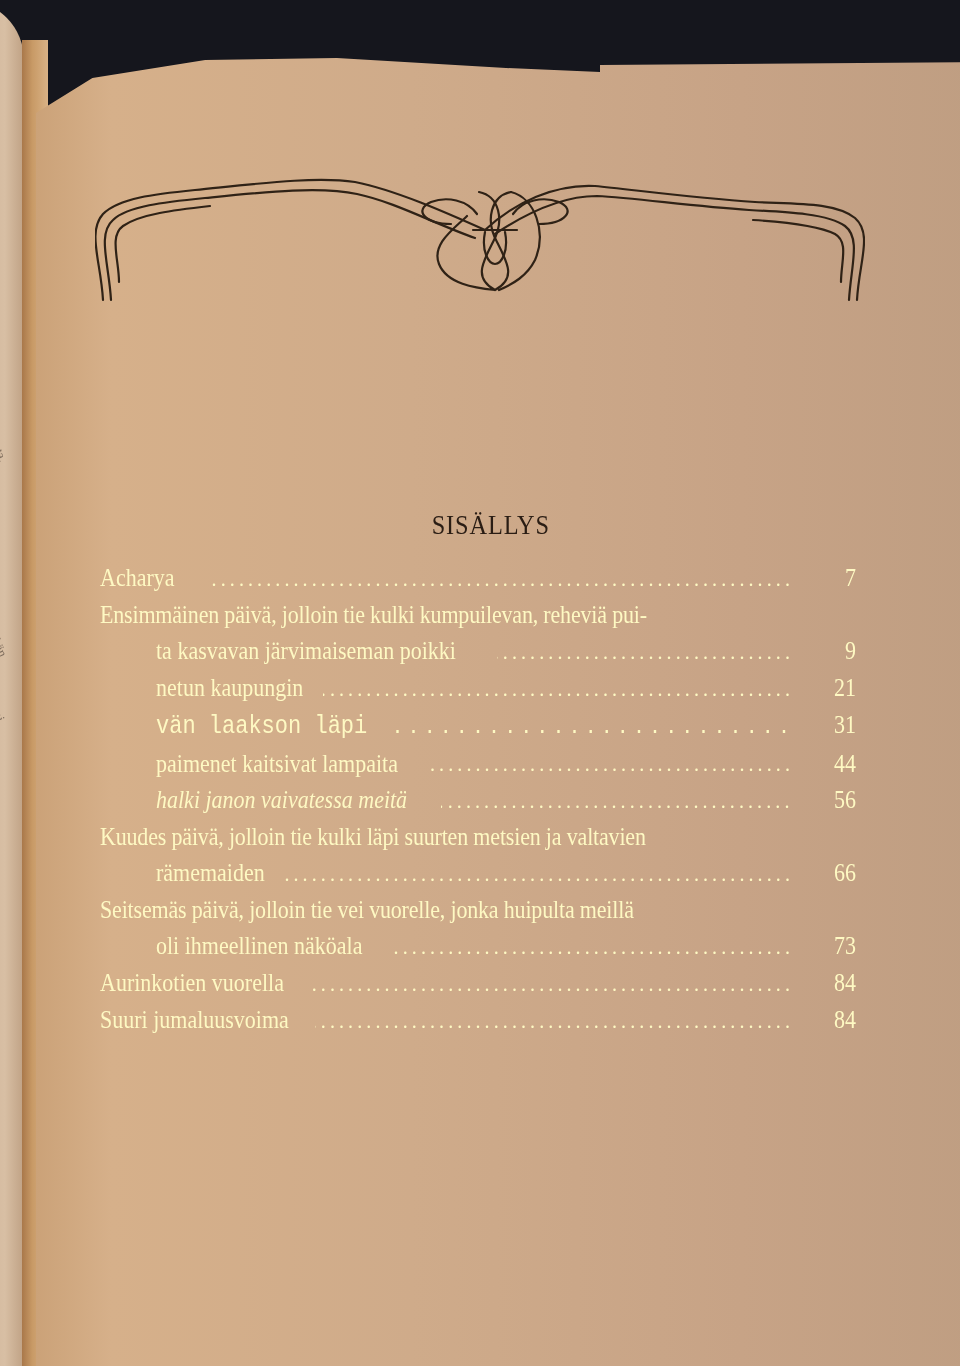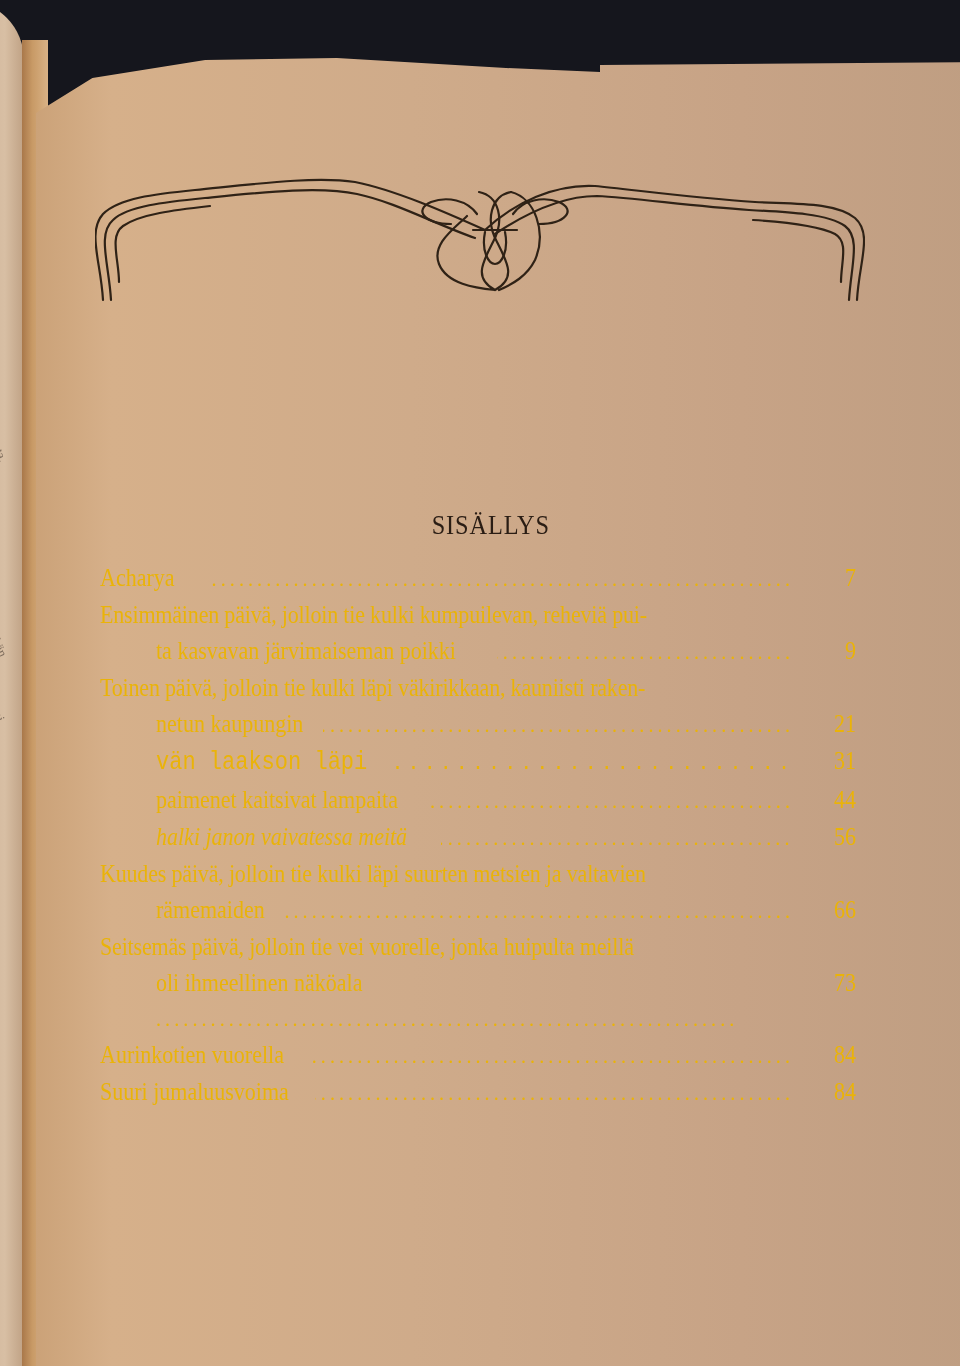--- a/index.html
+++ b/index.html
@@ -69,21 +69,21 @@
       box-sizing: border-box;
       font-size: 27px;
       letter-spacing: 1px;
       color: #2a1d14;
       transform: scaleX(0.9);
     }
     .toc {
       position: absolute;
       left: 100px; top: 560px;
       width: 760px;
-      color: #eab308;
+      color: #fef9c3;
       font-size: 25px;
     }
     .entry {
       position: relative;
       line-height: 36px;
     }
     .line {
       display: flex;
       align-items: baseline;
       height: 36px;
@@ -196,23 +196,20 @@
         <span class="text">ta kasvavan järvimaiseman poikki</span>
         <span class="leaders-wrap">
             <span class="dots">................................................................</span>
           </span>
       </div>
       <span class="page-num">9</span>
     </div>
   </div>
 
   <div class="entry">
-    <div class="line first">
-        <span class="text">Toinen päivä, jolloin tie kulki läpi väkirikkaan, kauniisti raken-</span>
-      </div>
     <div class="cont-row">
       <div class="body-part" style="padding-left:56px; box-sizing:border-box;">
         <span class="text">netun kaupungin</span>
         <span class="leaders-wrap">
             <span class="dots">................................................................</span>
           </span>
       </div>
       <span class="page-num">21</span>
     </div>
   </div>
@@ -224,21 +221,21 @@
         <span class="leaders-wrap">
             <span class="dots">................................................................</span>
           </span>
       </div>
       <span class="page-num">31</span>
     </div>
   </div>
 
   <div class="entry">
     <div class="cont-row">
-      <div class="body-part" style="padding-left:56px; box-sizing:border-box;">
+      <div class="body-part" style="padding-left:56px; box-sizing:border-box;align-items:center;">
         <span class="text">paimenet kaitsivat lampaita</span>
         <span class="leaders-wrap">
             <span class="dots">................................................................</span>
           </span>
       </div>
       <span class="page-num">44</span>
     </div>
   </div>
 
   <div class="entry">
@@ -266,21 +263,21 @@
       </div>
       <span class="page-num">66</span>
     </div>
   </div>
 
   <div class="entry">
     <div class="line first">
         <span class="text">Seitsemäs päivä, jolloin tie vei vuorelle, jonka huipulta meillä</span>
       </div>
     <div class="cont-row">
-      <div class="body-part" style="padding-left:56px; box-sizing:border-box;flex-direction:column;">
+      <div class="body-part" style="padding-left:56px; box-sizing:border-box;">
         <span class="text">oli ihmeellinen näköala</span>
         <span class="leaders-wrap">
             <span class="dots">................................................................</span>
           </span>
       </div>
       <span class="page-num">73</span>
     </div>
   </div>
 
   <div class="entry">

